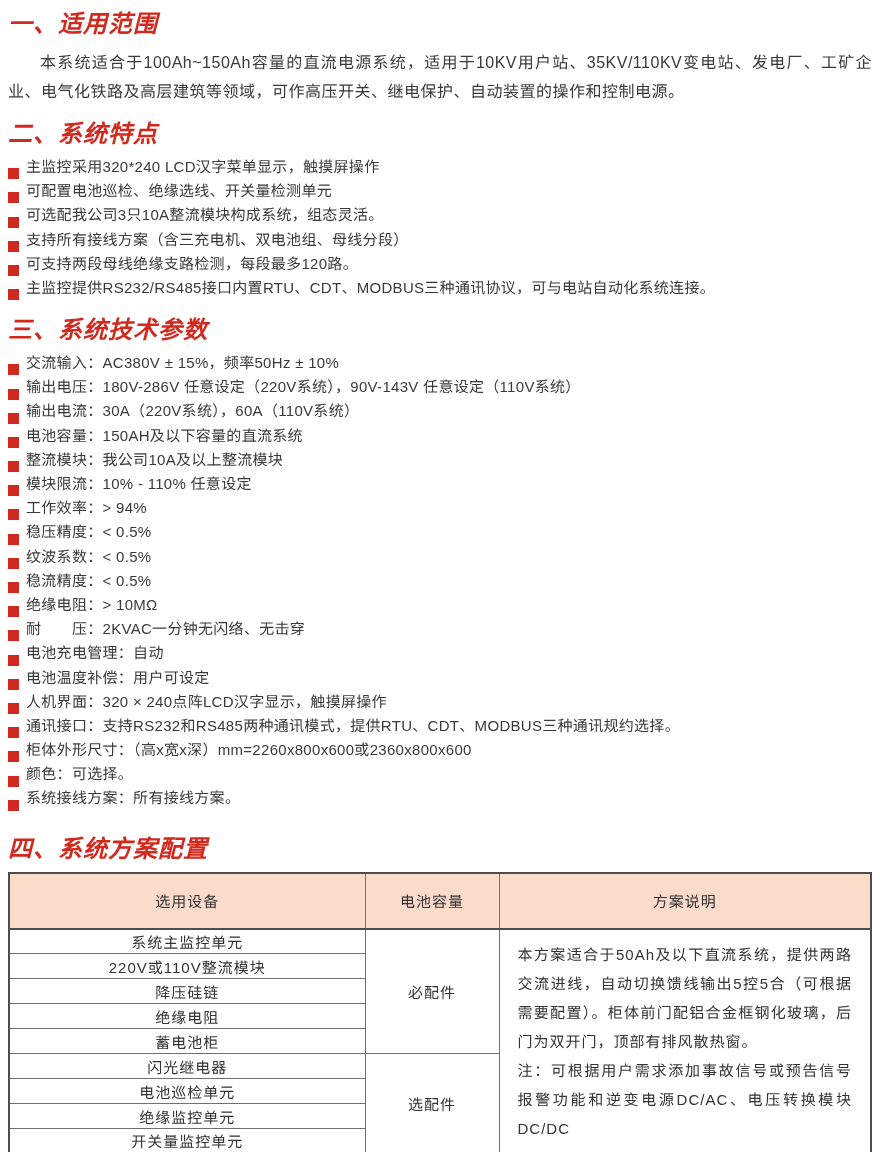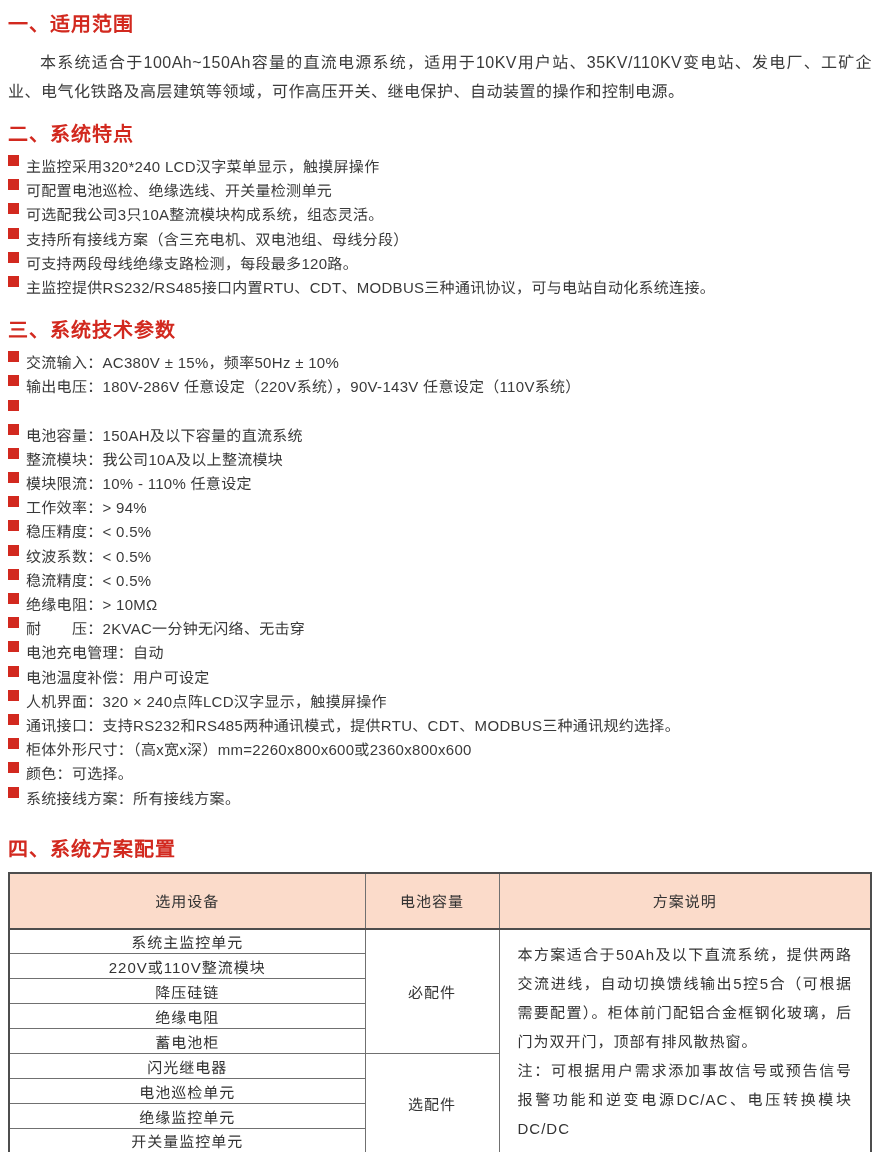--- a/index.html
+++ b/index.html
@@ -13,24 +13,25 @@
   html,body{background:#ffffff;}
   body{
     width:880px;height:1152px;
     font-family:"Liberation Sans","DejaVu Sans",sans-serif;
     color:var(--text);
     overflow:hidden;
   }
   .page{width:880px;height:1152px;padding:8px 8px 0 8px;}
   h2.sec-heading{
     color:var(--accent);
-    font-size:20px;
+    font-size:24px;
     font-weight:bold;
     letter-spacing:1px;
     line-height:28px;
+    font-style:italic;
   }
   .sec1-heading{margin-top:2px;}
   .sec2-heading{margin-top:14px;}
   .sec3-heading{margin-top:16px;}
   .sec4-heading{margin-top:24px;}
   p.intro{
     margin-top:10px;
     font-size:16px;
     line-height:29px;
     text-indent:2em;
@@ -41,21 +42,21 @@
     list-style:none;
     margin-top:7px;
   }
   ul.bullets li{
     font-size:15px;
     line-height:24.2px;
     height:24.2px;
     white-space:nowrap;
     letter-spacing:0.3px;
     display:flex;
-    align-items:flex-start;
+    align-items:flex-end;
   }
   .sq{
     display:inline-block;
     width:11px;height:11px;
     background:var(--accent);
     margin-right:7px;
     flex:0 0 auto;
   }
   table.cfg{
     margin-top:9px;
@@ -135,20 +136,21 @@
     <li>
         <span class="sq"></span>
         <span>交流输入：AC380V ± 15%，频率50Hz ± 10%</span>
       </li>
     <li>
         <span class="sq"></span>
         <span>输出电压：180V-286V 任意设定（220V系统），90V-143V 任意设定（110V系统）</span>
       </li>
     <li>
         <span class="sq"></span>
+        <span>输出电流：30A（220V系统），60A（110V系统）</span>
       </li>
     <li>
         <span class="sq"></span>
         <span>电池容量：150AH及以下容量的直流系统</span>
       </li>
     <li>
         <span class="sq"></span>
         <span>整流模块：我公司10A及以上整流模块</span>
       </li>
     <li>

